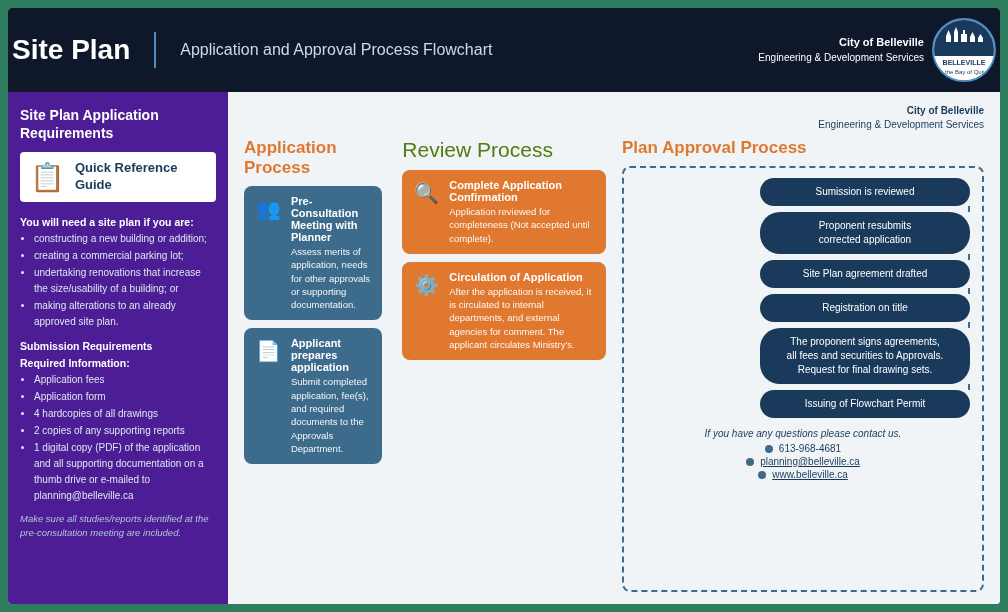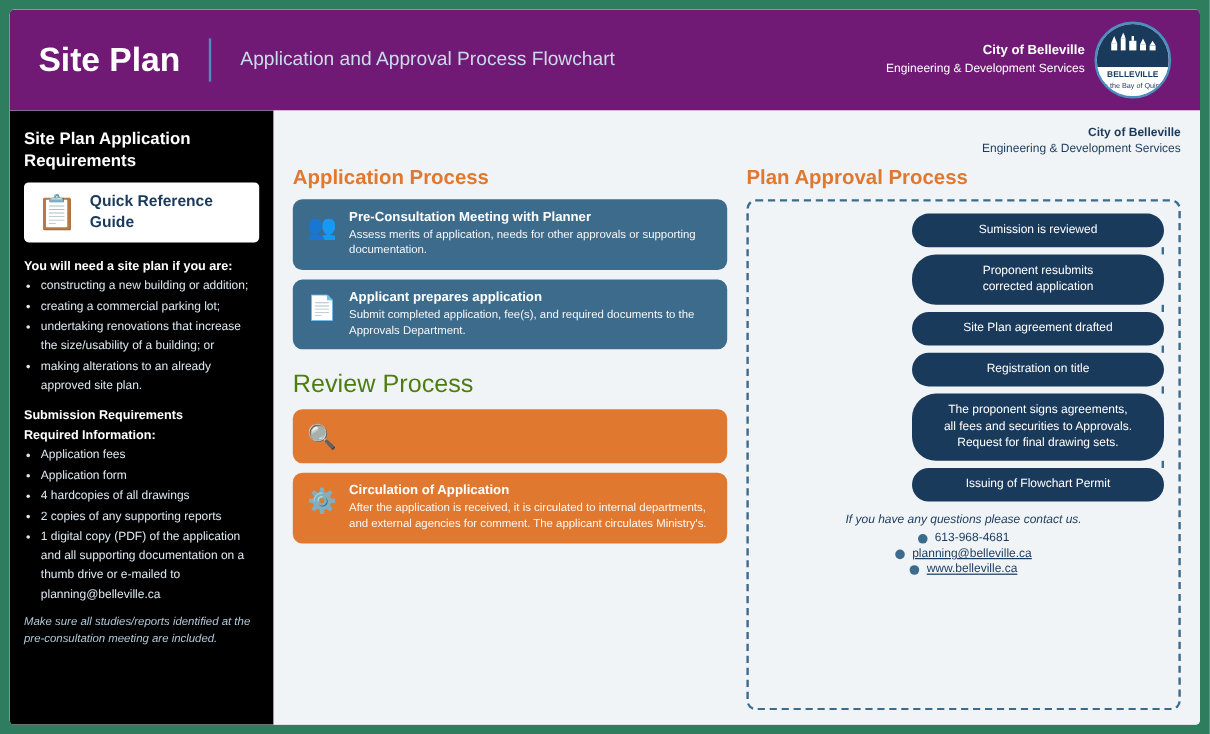--- a/index.html
+++ b/index.html
@@ -20,22 +20,22 @@
       background: #f0f4f7;
       width: 100%;
       height: 100%;
       border-radius: 4px;
       overflow: hidden;
       display: flex;
       flex-direction: column;
     }
     
     .header {
-      background: #701a75;
-      padding: 10px 24px;
+      background: #0f172a;
+      padding: 10px 4px;
       display: flex;
       align-items: center;
       min-height: 62px;
     }
     .header-title-group {
       display: flex;
       align-items: center;
       gap: 16px;
     }
     .header-site-plan {
@@ -105,21 +105,21 @@
     }
     
     .body {
       display: flex;
       flex: 1;
       overflow: hidden;
       gap: 0;
     }
     
     .sidebar {
-      background: #000000;
+      background: #4c1d95;
       width: 220px;
       min-width: 220px;
       padding: 14px 12px;
       color: white;
       font-size: 10.5px;
       overflow-y: auto;
     }
     .sidebar-title {
       font-size: 14px;
       font-weight: bold;
@@ -195,22 +195,22 @@
     }
     
     .two-columns {
       display: flex;
       gap: 16px;
       flex: 1;
     }
     .left-col {
       flex: 1;
       display: flex;
-      flex-direction: column;
-      gap: 10px;
+      flex-direction: row;
+      gap: 20px;
     }
     .right-col {
       flex: 1;
       display: flex;
       flex-direction: column;
       gap: 0;
     }
     
     .section-header {
       font-size: 17px;
@@ -425,20 +425,24 @@
                   <div class="process-title">Applicant prepares application</div>
                   <div class="process-desc">Submit completed application, fee(s), and required documents to the Approvals Department.</div>
                 </div>
               </div>
             </div>
 
             <div>
               <div class="review-section-header">Review Process</div>
               <div class="process-box orange">
                 <span class="process-icon">🔍</span>
+                <div class="process-content">
+                  <div class="process-title">Complete Application Confirmation</div>
+                  <div class="process-desc">Application reviewed for completeness (Not accepted until complete).</div>
+                </div>
               </div>
               <div class="process-box orange">
                 <span class="process-icon">⚙️</span>
                 <div class="process-content">
                   <div class="process-title">Circulation of Application</div>
                   <div class="process-desc">After the application is received, it is circulated to internal departments, and external agencies for comment. The applicant circulates Ministry's.</div>
                 </div>
               </div>
             </div>
           </div>

